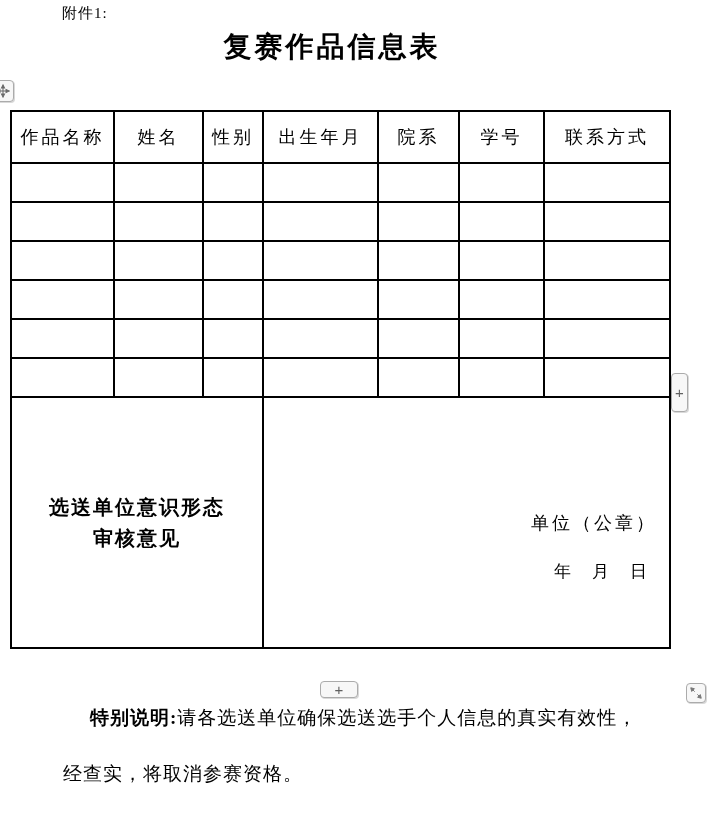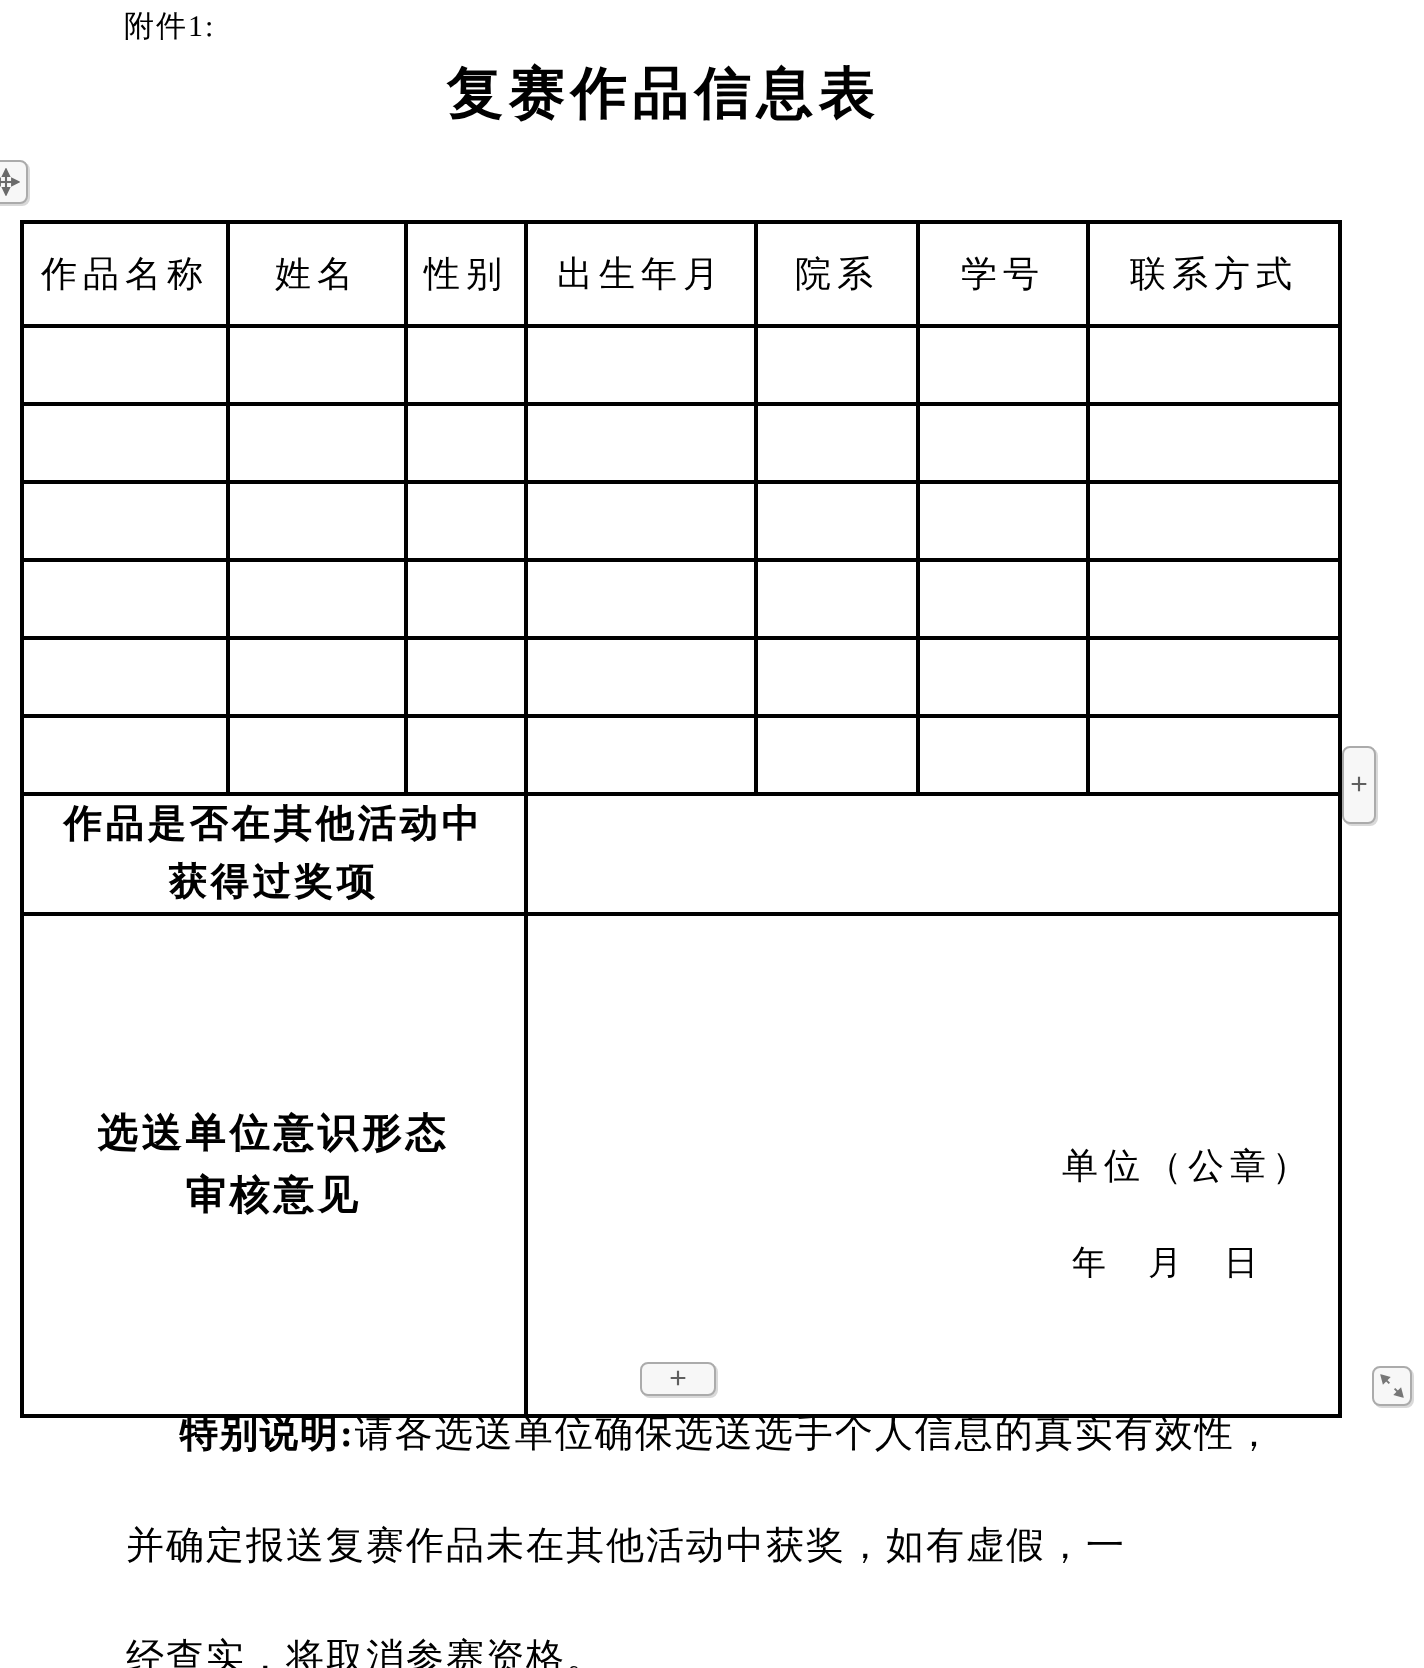--- a/index.html
+++ b/index.html
@@ -19,21 +19,21 @@
   table.form th{font-weight:normal;font-size:18px;letter-spacing:3px;}
   tr.header-row{height:52px;font-family:Liberation Mono, monospace;}
   tr.data-row{height:39px;}
   tr.award-row{height:60px;}
   tr.review-row{height:251px;}
   .cell-label{font-weight:bold;font-size:19px;letter-spacing:2px;line-height:29px;}
   .review-label{font-weight:bold;font-size:20px;letter-spacing:2px;line-height:31px;}
   .review-value{height:100%;display:flex;flex-direction:column;justify-content:space-between;
     align-items:flex-end;transform:translateY(24px);}
   .stamp-line{font-size:18px;letter-spacing:3px;padding-right:12px;}
-  .date-line{font-size:17px;letter-spacing:2px;padding-right:38px;margin-top:25px;}
+  .date-line{font-size:17px;letter-spacing:2px;padding-right:20px;margin-top:25px;}
 
   
   .note{position:absolute;left:63px;top:690px;width:580px;font-size:19px;
     letter-spacing:1px;line-height:56px;}
   .note .bold{font-weight:bold;margin-left:27px;}
 
   
   .ctl{position:absolute;box-sizing:border-box;background:#f7f7f7;border:1px solid #ababab;
     border-radius:4px;box-shadow:1px 1px 0 #d9d9d9;display:flex;align-items:center;
     justify-content:center;color:#5f5f5f;font-family:"Liberation Sans","DejaVu Sans",sans-serif;
@@ -138,29 +138,20 @@
           <td></td>
           <td></td>
           <td></td>
           <td></td>
           <td></td>
           <td></td>
           <td></td>
         </tr>
       </tbody>
     <tbody>
-      <tr class="award-row">
-        <td colspan="3">
-          <div class="cell-label">
-            <div>作品是否在其他活动中</div>
-            <div>获得过奖项</div>
-          </div>
-        </td>
-        <td colspan="4"></td>
-      </tr>
       <tr class="review-row">
         <td colspan="3">
           <div class="review-label">
             <div>选送单位意识形态</div>
             <div>审核意见</div>
           </div>
         </td>
         <td colspan="4">
           <div class="review-value">
             <div class="stamp-line">单位（公章）</div>
@@ -187,17 +178,16 @@
           <polygon points="2,2 6.2,3.1 3.1,6.2"></polygon>
           <line x1="9.5" y1="9.5" x2="12.5" y2="12.5"></line>
           <polygon points="14,14 9.8,12.9 12.9,9.8"></polygon>
         </g>
       </svg>
     </span>
   </div>
 
   <div class="note">
     <div><span class="bold">特别说明:</span><span>请各选送单位确保选送选手个人信息的真实有效性，</span></div>
-    <div>并确定报送复赛作品未在其他活动中获奖，如有虚假，一</div>
     <div>经查实，将取消参赛资格。</div>
   </div>
 
 </div>
 
 </body></html>

